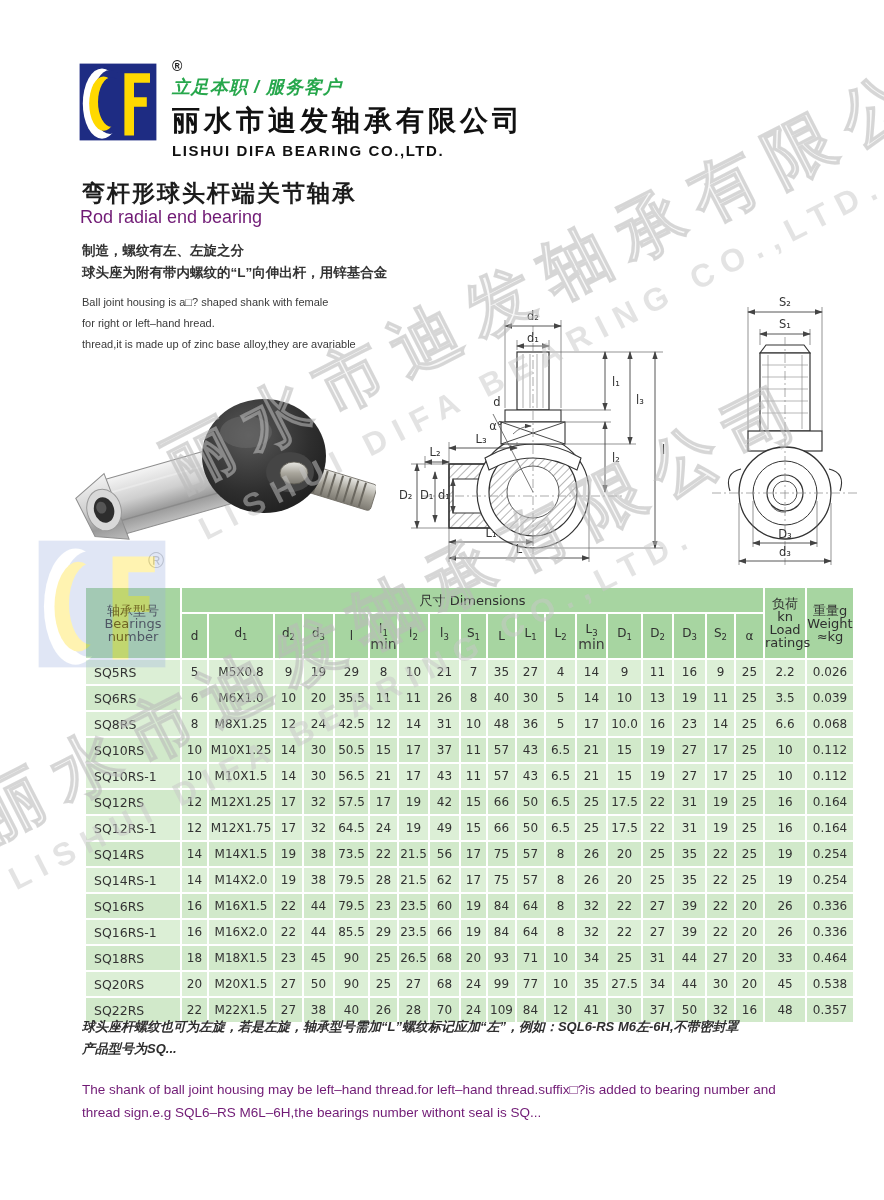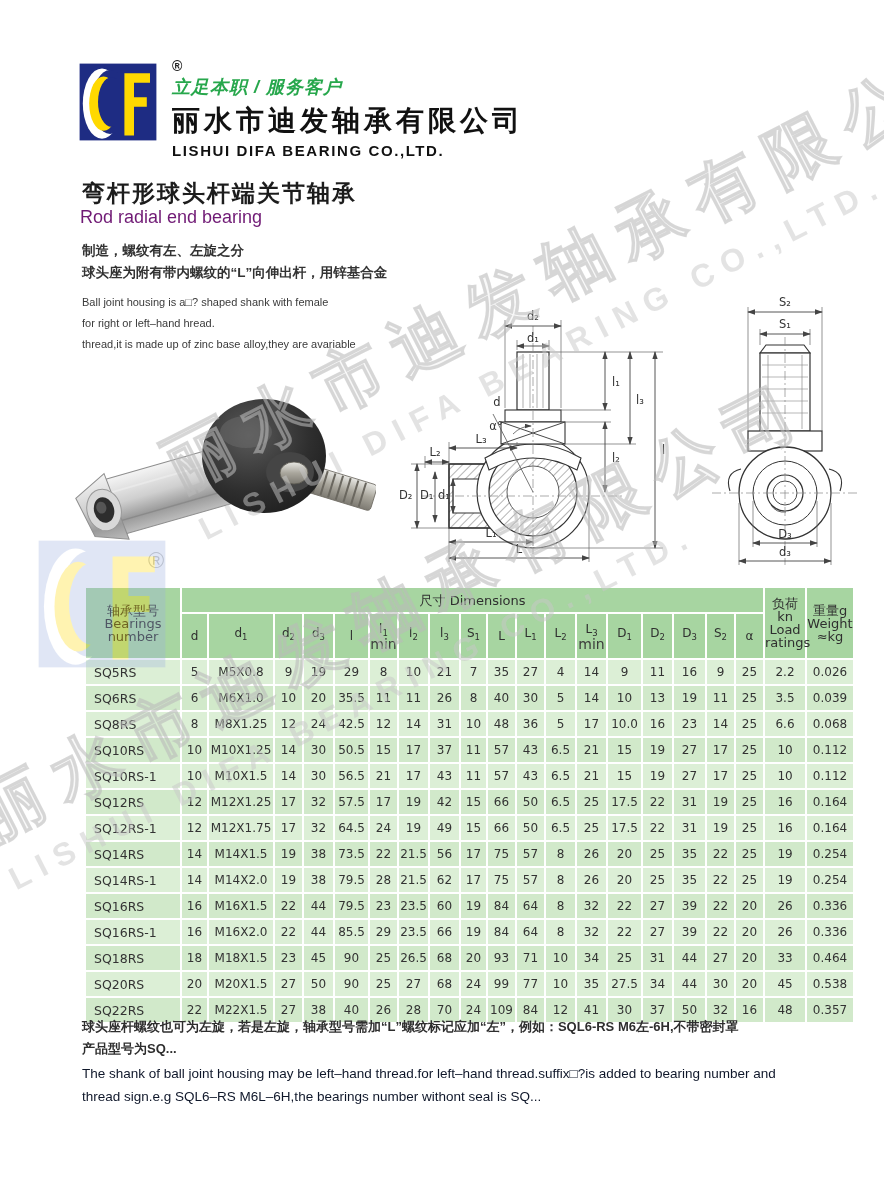--- a/index.html
+++ b/index.html
@@ -42,22 +42,22 @@
   table.spec thead tr.gh th{height:24px;font-size:13px;}
   table.spec thead tr.sh th{height:44px;}
   table.spec tbody td{height:24px;font-size:12px;color:#333;text-align:center;
       font-family:"DejaVu Sans","Liberation Sans",sans-serif;background:#dcefd6;}
   table.spec tbody tr:nth-child(even) td{background:#d1e9ca;}
   table.spec tbody td.model{text-align:left;padding-left:8px;font-size:12.5px;}
   table.spec sub{font-size:8.5px;}
 
   
   .notes{position:absolute;left:82px;top:1016px;width:760px;}
-  .notes .cn{font-size:13px;font-weight:600;color:#2e2e2e;line-height:22px;}
-  .notes .en{font-size:13.5px;color:#0f172a;line-height:23px;margin-top:2px;}
+  .notes .cn{font-size:13px;font-weight:600;color:#2e2e2e;line-height:22px;font-style:italic;}
+  .notes .en{font-size:13.5px;color:#701a75;line-height:23px;margin-top:18px;}
 
   
   .wm{position:absolute;pointer-events:none;z-index:5;white-space:nowrap;transform-origin:left top;}
   .wm .cn{font-size:68px;font-weight:bold;letter-spacing:16px;color:rgba(190,190,190,0.10);
           -webkit-text-stroke:1.2px rgba(185,185,185,0.55);}
   .wm .en{font-size:32px;font-weight:bold;letter-spacing:10px;color:rgba(200,200,200,0.50);margin-top:4px;}
   .wm-logo{position:absolute;left:36px;top:538px;width:132px;height:132px;opacity:0.30;z-index:4;pointer-events:none;}
   .wm-reg{position:absolute;left:148px;top:548px;font-size:22px;color:#c7c7c7;z-index:4;pointer-events:none;}
   .content{position:relative;z-index:1;}
 </style>

